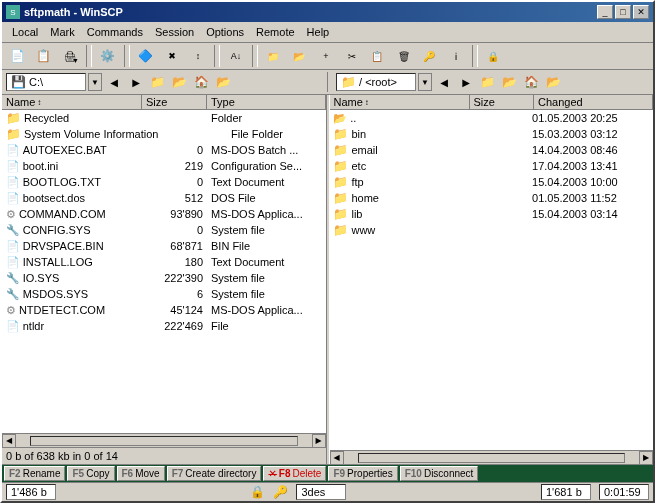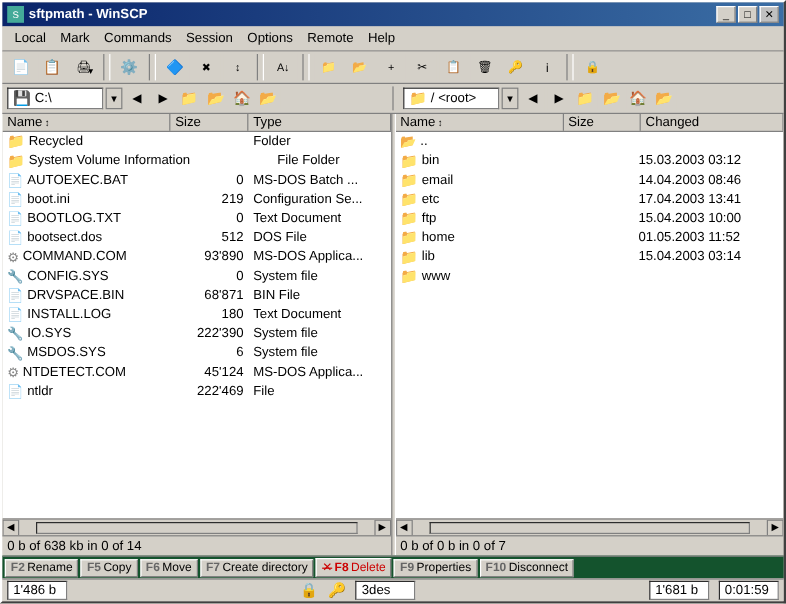--- a/index.html
+++ b/index.html
@@ -530,20 +530,21 @@
           </div>
         </div>
         <div class="file-rows">
 
         <div class="file-row">
     <div class="file-cell name">
                 <span style="font-size:11px;">📂</span>
                 <span>..</span>
               </div>
     <div class="file-cell size"></div>
+    <div class="file-cell changed" style="width:140px;">01.05.2003 20:25</div>
   </div>
             <div class="file-row">
     <div class="file-cell name">
                 <span style="color:#f0c040;font-size:12px;">📁</span>
                 <span>bin</span>
               </div>
     <div class="file-cell size"></div>
     <div class="file-cell changed" style="width:140px;">15.03.2003 03:12</div>
   </div>
             <div class="file-row">
@@ -593,23 +594,20 @@
               </div>
     <div class="file-cell size"></div>
   </div>
           </div>
       </div>
       <div class="scrollbar-area">
         <div class="scroll-btn">◀</div>
         <div class="scrollbar"></div>
         <div class="scroll-btn">▶</div>
       </div>
-      <div class="status-bar">
-        <span>0 b of 0 b in 0 of 7</span>
-      </div>
     </div>
   </div>
 
   <div class="function-keys">
     <div class="fkey-btn">
       <span class="fkey-num">F2</span>
         <span> Rename</span>
     </div>
     <div class="fkey-btn">
       <span class="fkey-num">F5</span>

